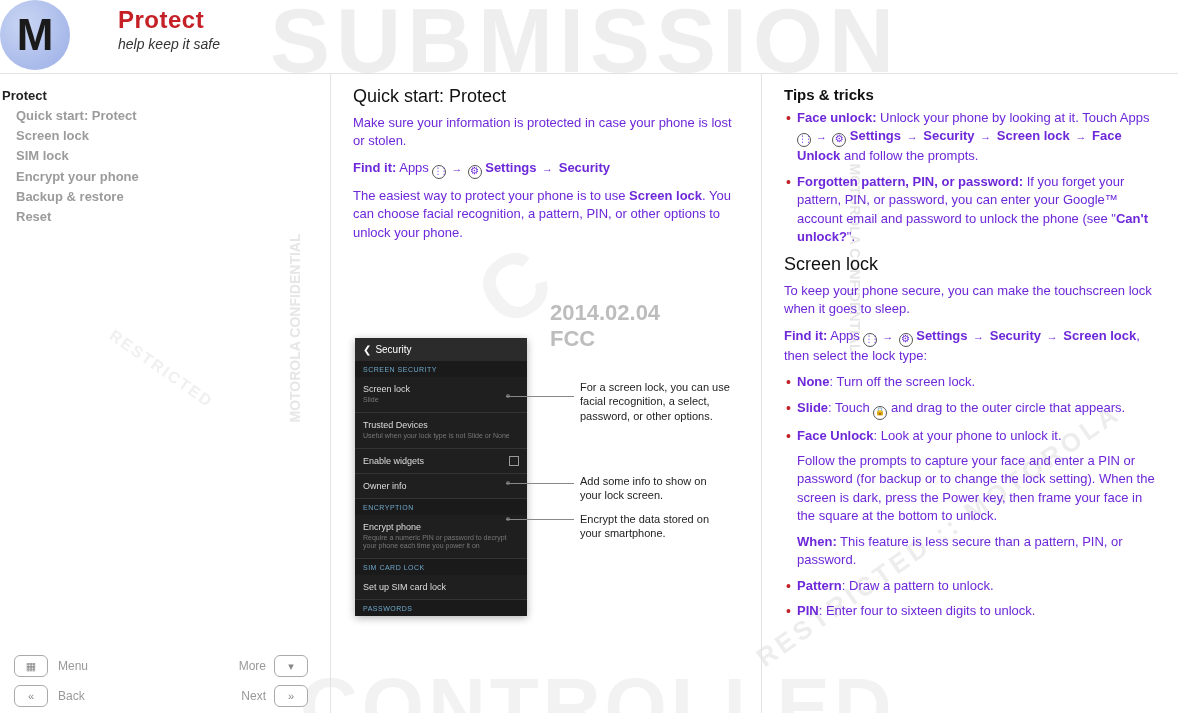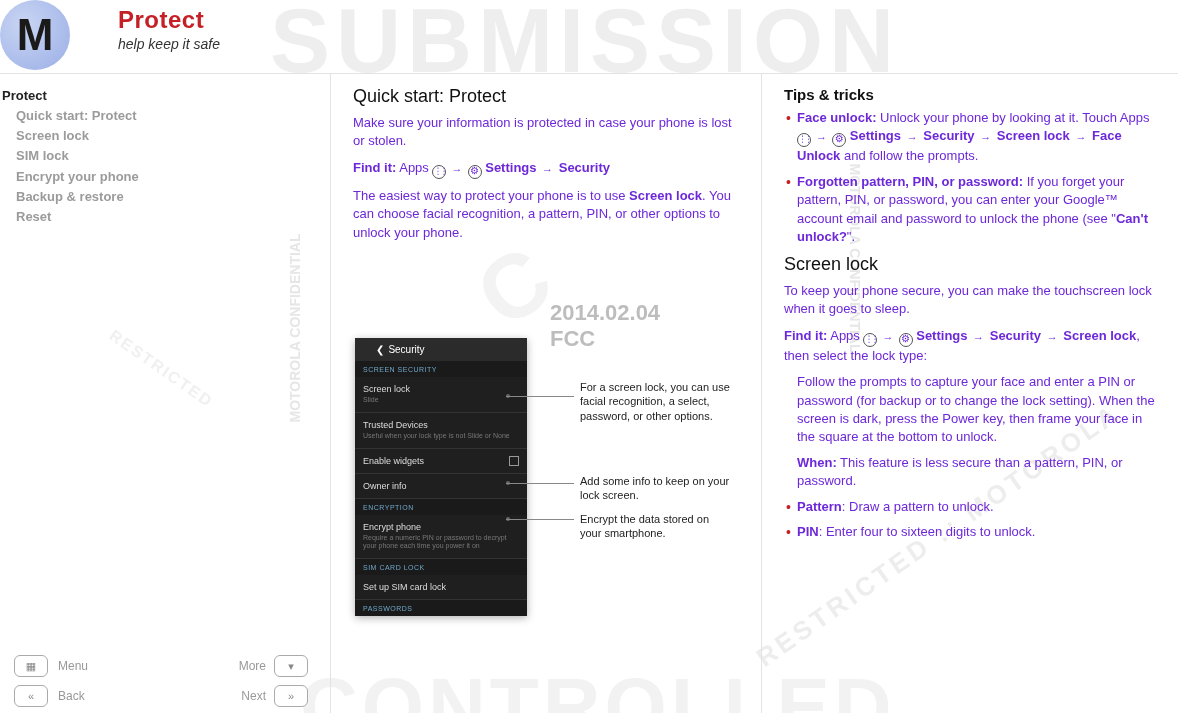--- a/index.html
+++ b/index.html
@@ -54,21 +54,21 @@
   .apps-icon, .gear-icon, .lock-icon {
     display:inline-block; width:14px; height:14px; border:1px solid #555; border-radius:50%;
     vertical-align:-3px; position:relative; font-size:8px; line-height:12px; text-align:center;
   }
   .apps-icon:before { content:"⋮⋮"; letter-spacing:-3px; font-size:9px; position:relative; top:-1px;}
   .gear-icon:before { content:"⚙"; font-size:10px; position:relative; top:-1px;}
   .lock-icon:before { content:"🔒"; font-size:8px; position:relative; top:-1px;}
 
   
   .phone { width:172px; background:#1f1f1f; color:#e4e4e4; font-size:9px; position:absolute; left:355px; top:338px; box-shadow:0 2px 8px rgba(0,0,0,0.3);}
-  .phone .titlebar { background:#2b2b2b; padding:6px 21px; font-size:10px; color:#fff;}
+  .phone .titlebar { background:#2b2b2b; padding:6px 8px; font-size:10px; color:#fff;}
   .phone .titlebar .back { display:inline-block; margin-right:4px;}
   .phone .section { background:#1a1a1a; color:#6fa7c9; font-size:7px; padding:5px 8px 4px; letter-spacing:0.5px;}
   .phone .row { padding:7px 8px; border-bottom:1px solid #333; color:#ddd; font-size:9px;}
   .phone .row .sub { color:#777; font-size:7px; display:block; margin-top:2px; line-height:1.25;}
   .phone .row.cb { display:flex; justify-content:space-between; align-items:flex-end;}
   .phone .cbx { width:10px; height:10px; border:1px solid #999;}
 
   .callout { position:absolute; font-size:11px; color:#222; line-height:1.3; width:150px;}
   .callout-line { position:absolute; height:1px; background:#888;}
   .callout-dot { position:absolute; width:4px; height:4px; border-radius:50%; background:#666;}
@@ -131,20 +131,25 @@
       <li>
         <b>Forgotten pattern, PIN, or password:</b><span> If you forget your pattern, PIN, or password, you can enter your Google™ account email and password to unlock the phone (see "</span><b>Can't unlock?</b><span>".</span>
       </li>
     </ul>
 
     <h2>Screen lock</h2>
     <p>To keep your phone secure, you can make the touchscreen lock when it goes to sleep.</p>
     <p>
       <b>Find it:</b><span> Apps </span><span class="apps-icon"></span><span class="arrow"> → </span><span class="gear-icon"></span><b> Settings </b><span class="arrow">→</span><b> Security </b><span class="arrow">→</span><b> Screen lock</b><span>, then select the lock type:</span>
     </p>
+    <ul class="bullets">
+      <li><b>None</b><span>: Turn off the screen lock.</span></li>
+      <li><b>Slide</b><span>: Touch </span><span class="lock-icon"></span><span> and drag to the outer circle that appears.</span></li>
+      <li><b>Face Unlock</b><span>: Look at your phone to unlock it.</span></li>
+    </ul>
     <p class="sub-p">Follow the prompts to capture your face and enter a PIN or password (for backup or to change the lock setting). When the screen is dark, press the Power key, then frame your face in the square at the bottom to unlock.</p>
     <p class="sub-p"><b>When:</b><span> This feature is less secure than a pattern, PIN, or password.</span></p>
     <ul class="bullets">
       <li><b>Pattern</b><span>: Draw a pattern to unlock.</span></li>
       <li><b>PIN</b><span>: Enter four to sixteen digits to unlock.</span></li>
     </ul>
   </div>
 </div>
 
 <div class="phone">
@@ -163,21 +168,21 @@
   <div class="row">Set up SIM card lock</div>
   <div class="section">PASSWORDS</div>
 </div>
 
 <div class="callout-dot" style="left:506px; top:394px;"></div>
 <div class="callout-line" style="left:506px; top:396px; width:68px;"></div>
 <div class="callout" style="left:580px; top:380px;">For a screen lock, you can use facial recognition, a select, password, or other options.</div>
 
 <div class="callout-dot" style="left:506px; top:481px;"></div>
 <div class="callout-line" style="left:506px; top:483px; width:68px;"></div>
-<div class="callout" style="left:580px; top:474px;">Add some info to keep on your lock screen.</div>
+<div class="callout" style="left:580px; top:474px;">Add some info to show on your lock screen.</div>
 
 <div class="callout-dot" style="left:506px; top:517px;"></div>
 <div class="callout-line" style="left:506px; top:519px; width:68px;"></div>
 <div class="callout" style="left:580px; top:512px;">Encrypt the data stored on your smartphone.</div>
 
 <div class="bottomnav">
   <div class="nav-btn">▦</div>
   <div class="nav-label">Menu</div>
   <div class="nav-label right">More</div>
   <div class="nav-btn">▾</div>

